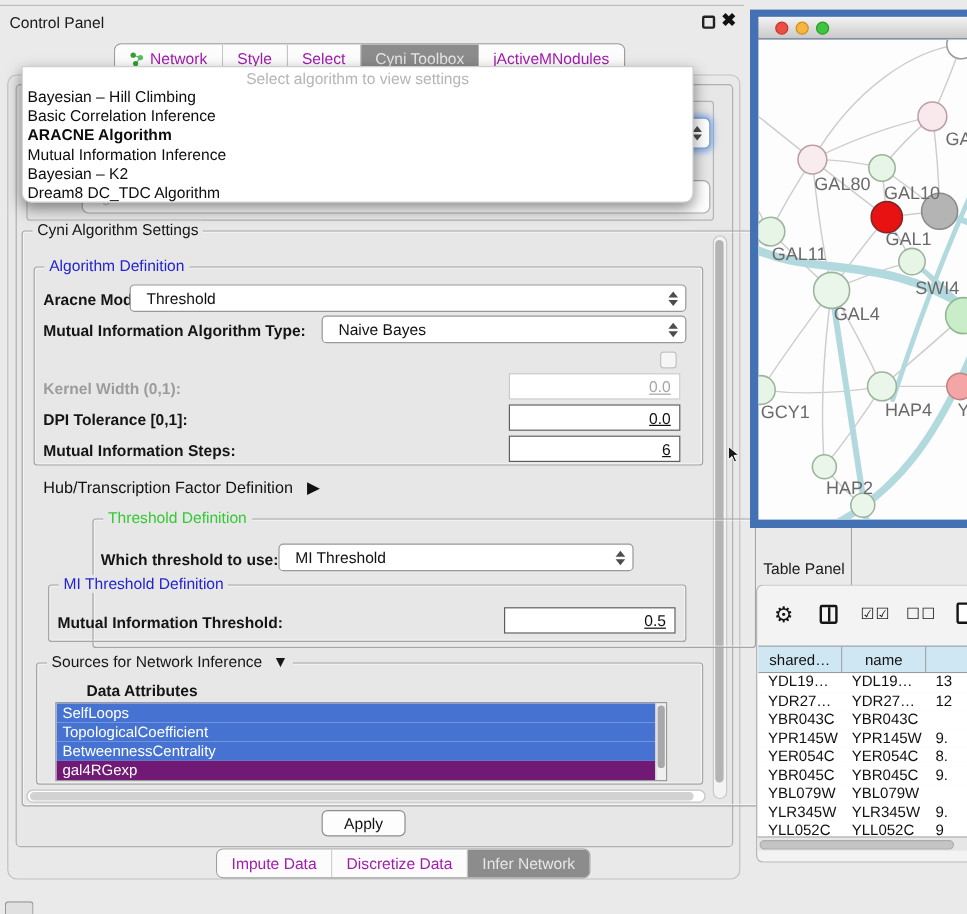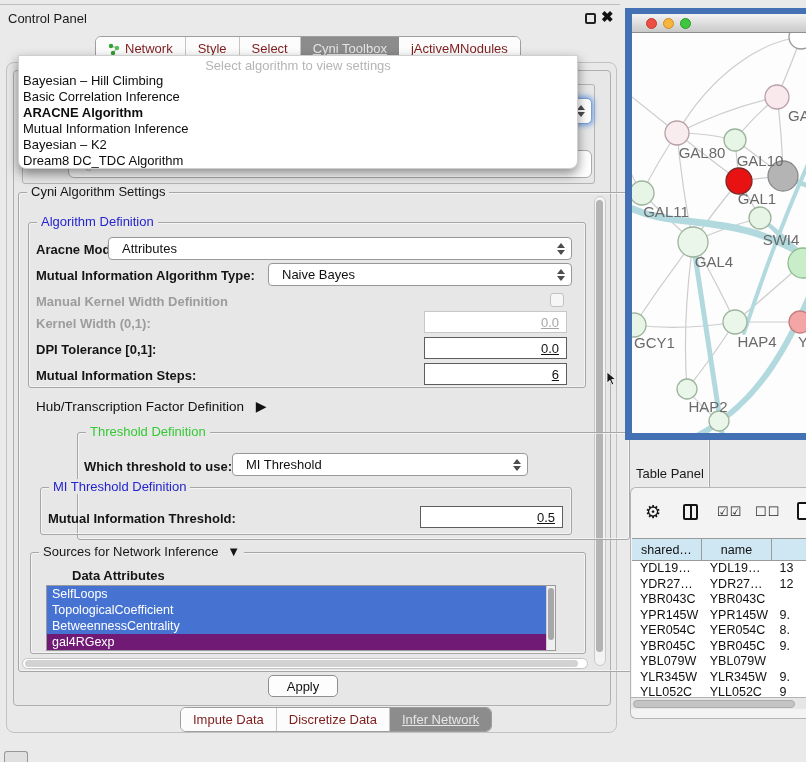--- a/index.html
+++ b/index.html
@@ -13,23 +13,23 @@
 
   
   #top-line { left:0; top:4px; width:620px; height:0; border-top:1px solid #bdbdbd; }
   #cp-title { left:8px; top:11px; font-size:13px; color:#1a1a1a; }
   #float-btn { left:585px; top:13px; width:11px; height:11px; border:2px solid #222; border-radius:2px; background:transparent; }
   #close-btn { left:601px; top:8px; font-size:15px; font-weight:bold; color:#111; }
 
   
   .tabbar { display:flex; background:#fcfcfc; border:1px solid #9e9e9e; border-radius:6px; overflow:hidden; height:25px; }
   .tab { display:flex; align-items:center; justify-content:center; gap:5px; padding:0 12px; font-size:13px;
-         color:#7f1d1d; border-right:1px solid #c6c6c6; background:#fcfcfc; }
+         color:#a21caf; border-right:1px solid #c6c6c6; background:#fcfcfc; }
   .tab:last-child { border-right:none; }
-  .tab.active { background:#8c8c8c; color:#e6e6e6; border-right:none;text-decoration:underline; }
+  .tab.active { background:#8c8c8c; color:#e6e6e6; border-right:none; }
   #top-tabs { left:95px; top:36px; }
   #bottom-tabs { left:148px; top:707px;margin-left:32px; }
 
   
   #outer-panel { left:6px; top:62px; width:611px; height:671px; background:#e9e9e9; border:1px solid #c2c2c2; border-radius:8px; }
   #inner-panel { left:13px; top:70px; width:598px; height:636px; background:#e7e7e7; border:1px solid #b0b0b0; border-radius:4px; }
 
   
   #ghost-groupbox { left:22px; top:84px; width:573px; height:100px; border:1px solid #b4b4b4; border-radius:3px; }
   #ghost-combo1 { left:60px; top:98px; width:532px; height:26px; background:#fff; border:1px solid #7d9fd4; border-radius:5px;
@@ -184,37 +184,36 @@
   <div class="abs sb-v" style="left:594px; top:196px; width:12px; height:470px;">
     <span class="thumb" style="top:3px; height:452px;"></span>
   </div>
 
   <div class="abs gb" style="left:28px; top:222px; width:558px; height:166px;">
     <span class="gb-label blue">Algorithm Definition</span>
   </div>
 
   <div class="abs lbl nowrap" style="left:36px; top:242px;">Aracne Mode:</div>
   <div class="abs combo" style="left:108px; top:237px; width:464px; height:23px;">
-    <span>Attributes</span>
+    <span>Threshold</span>
     <span class="spin">
         <span class="tri-up"></span>
         <span class="tri-dn"></span>
       </span>
   </div>
 
   <div class="abs lbl nowrap" style="left:36px; top:268px;">Mutual Information Algorithm Type:</div>
   <div class="abs combo" style="left:268px; top:263px; width:304px; height:23px;">
     <span>Naive Bayes</span>
     <span class="spin">
         <span class="tri-up"></span>
         <span class="tri-dn"></span>
       </span>
   </div>
 
-  <div class="abs lbl dim nowrap" style="left:36px; top:294px;">Manual Kernel Width Definition</div>
   <div class="abs checkbox" style="left:550px; top:293px;"></div>
 
   <div class="abs lbl dim nowrap" style="left:36px; top:316px;">Kernel Width (0,1):</div>
   <div class="abs inputbox dim" style="left:424px; top:311px; width:143px; height:22px;">
     <span>0.0</span>
   </div>
 
   <div class="abs lbl nowrap" style="left:36px; top:342px;">DPI Tolerance [0,1]:</div>
   <div class="abs inputbox" style="left:424px; top:337px; width:143px; height:22px;">
     <span>0.0</span>

